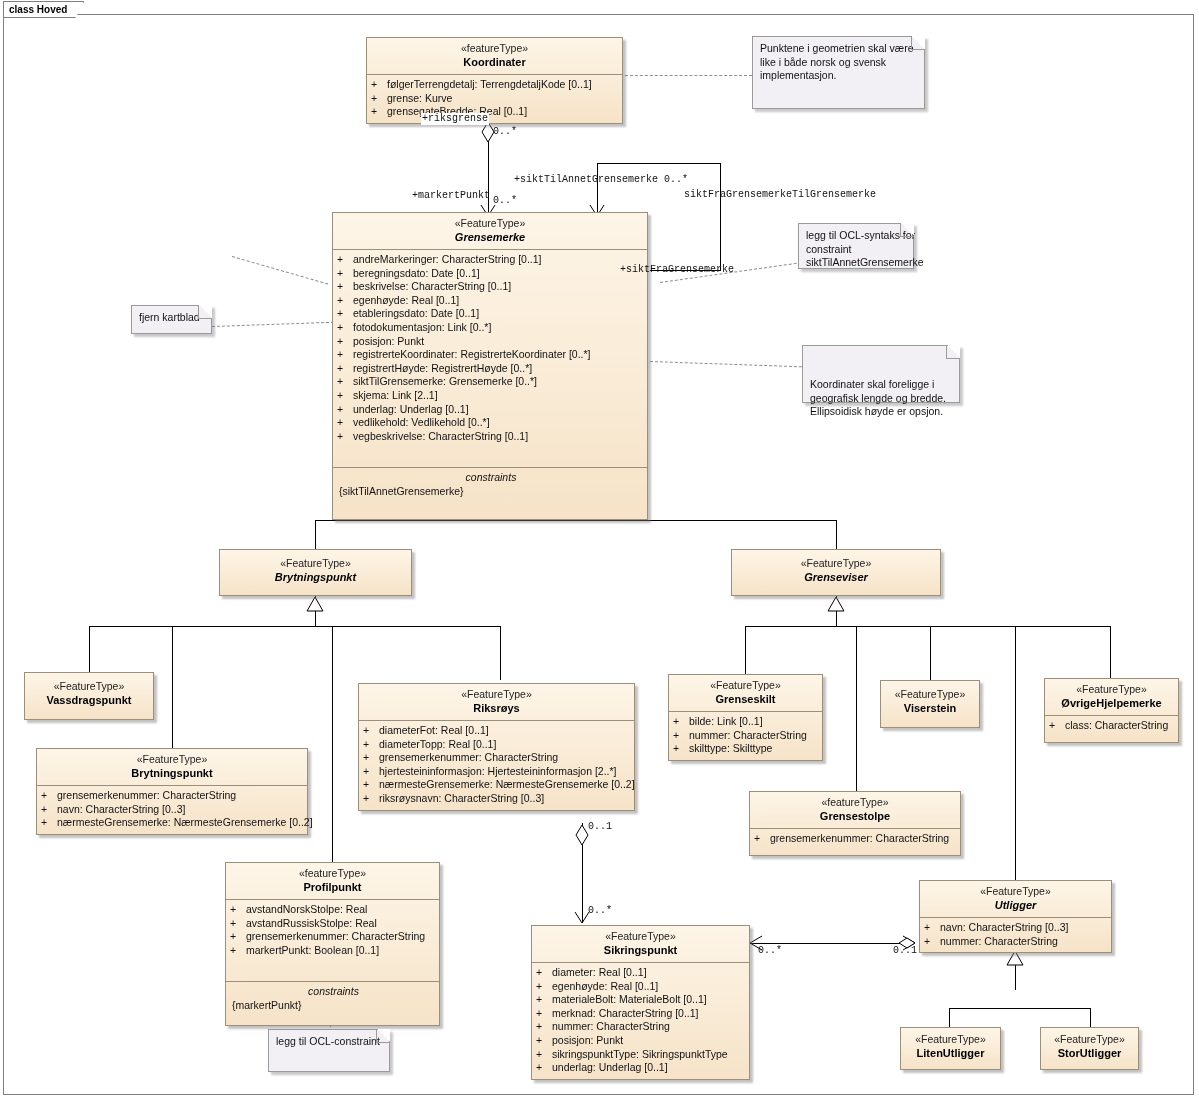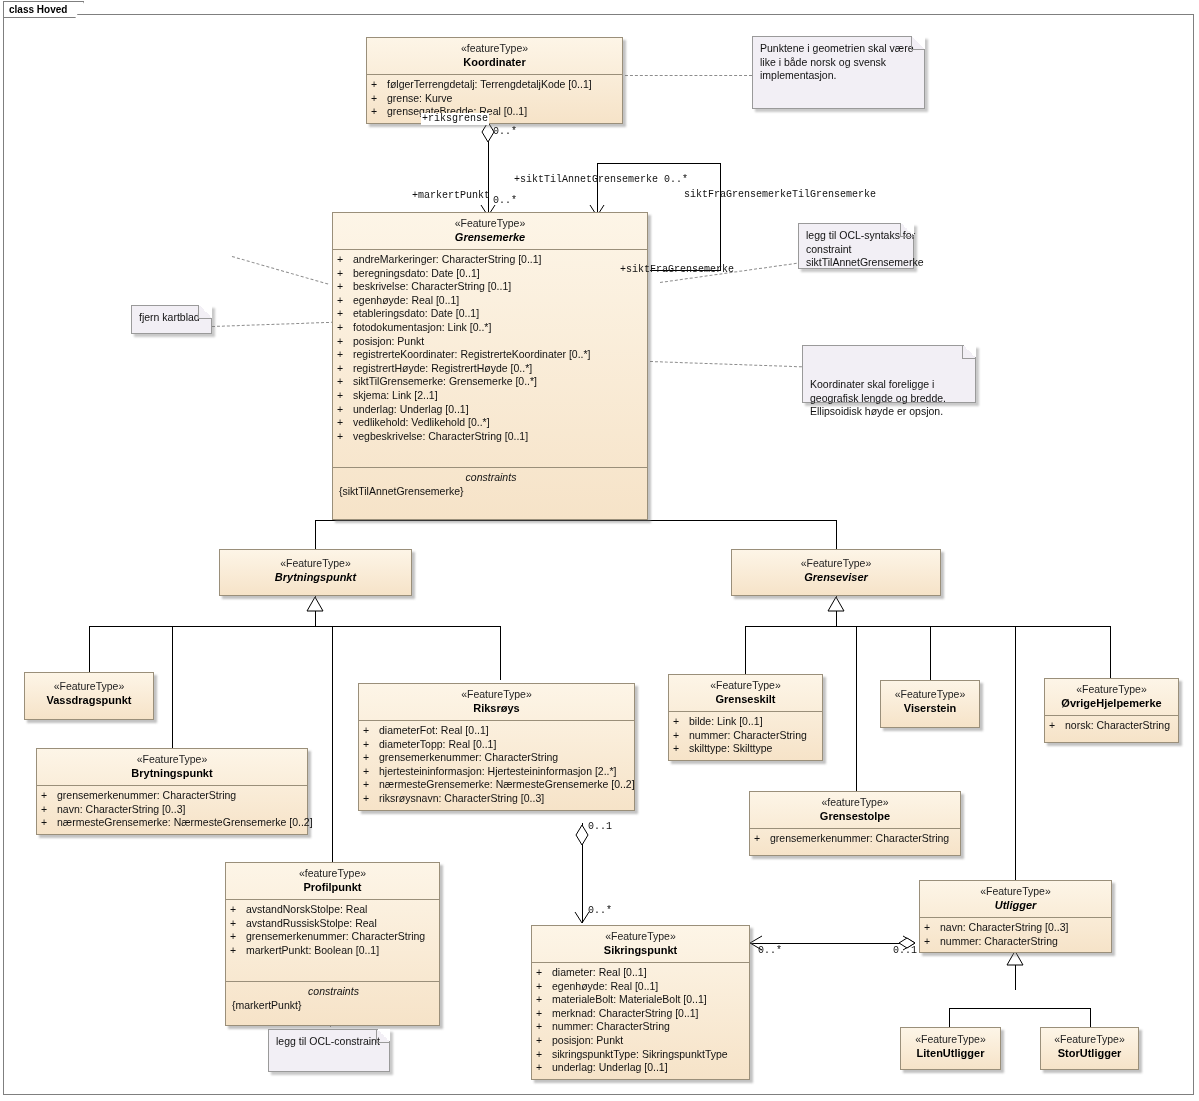--- a/index.html
+++ b/index.html
@@ -138,21 +138,21 @@
   <div class="note" style="left:131px;top:305px;width:81px;height:29px;">
     <span class="fold"></span>
     <div>fjern kartblad</div>
   </div>
 
   <div class="note" style="left:798px;top:223px;width:116px;height:46px;">
     <span class="fold"></span>
     <div style="width:116px;">legg til OCL-syntaks for constraint siktTilAnnetGrensemerke</div>
   </div>
 
-  <div class="note" style="left:802px;top:345px;width:174px;height:58px;white-space:pre-line;">
+  <div class="note" style="left:802px;top:345px;width:158px;height:58px;white-space:pre-line;">
     <span class="fold"></span>
     <div style="white-space:pre-line;">Koordinater skal foreligge i geografisk lengde og bredde.
 Ellipsoidisk høyde er opsjon.</div>
   </div>
 
   <div class="note" style="left:268px;top:1029px;width:122px;height:43px;">
     <span class="fold"></span>
     <div>legg til OCL-constraint</div>
   </div>
 
@@ -295,21 +295,21 @@
       <div class="nm">Viserstein</div>
     </div>
   </div>
 
   <div class="cls" style="left:1044px;top:678px;width:135px;">
     <div class="hdr">
       <div class="stereo">«FeatureType»</div>
       <div class="nm">ØvrigeHjelpemerke</div>
     </div>
     <div class="attrs" style="padding-bottom:9px;">
-      <div class="attr"><span class="vis">+</span><span>norsk: CharacterString</span></div>
+      <div class="attr"><span class="vis">+</span><span>class: CharacterString</span></div>
     </div>
   </div>
 
   <div class="cls" style="left:749px;top:791px;width:212px;">
     <div class="hdr">
       <div class="stereo">«featureType»</div>
       <div class="nm">Grensestolpe</div>
     </div>
     <div class="attrs" style="padding-bottom:9px;">
       <div class="attr"><span class="vis">+</span><span>grensemerkenummer: CharacterString</span></div>

